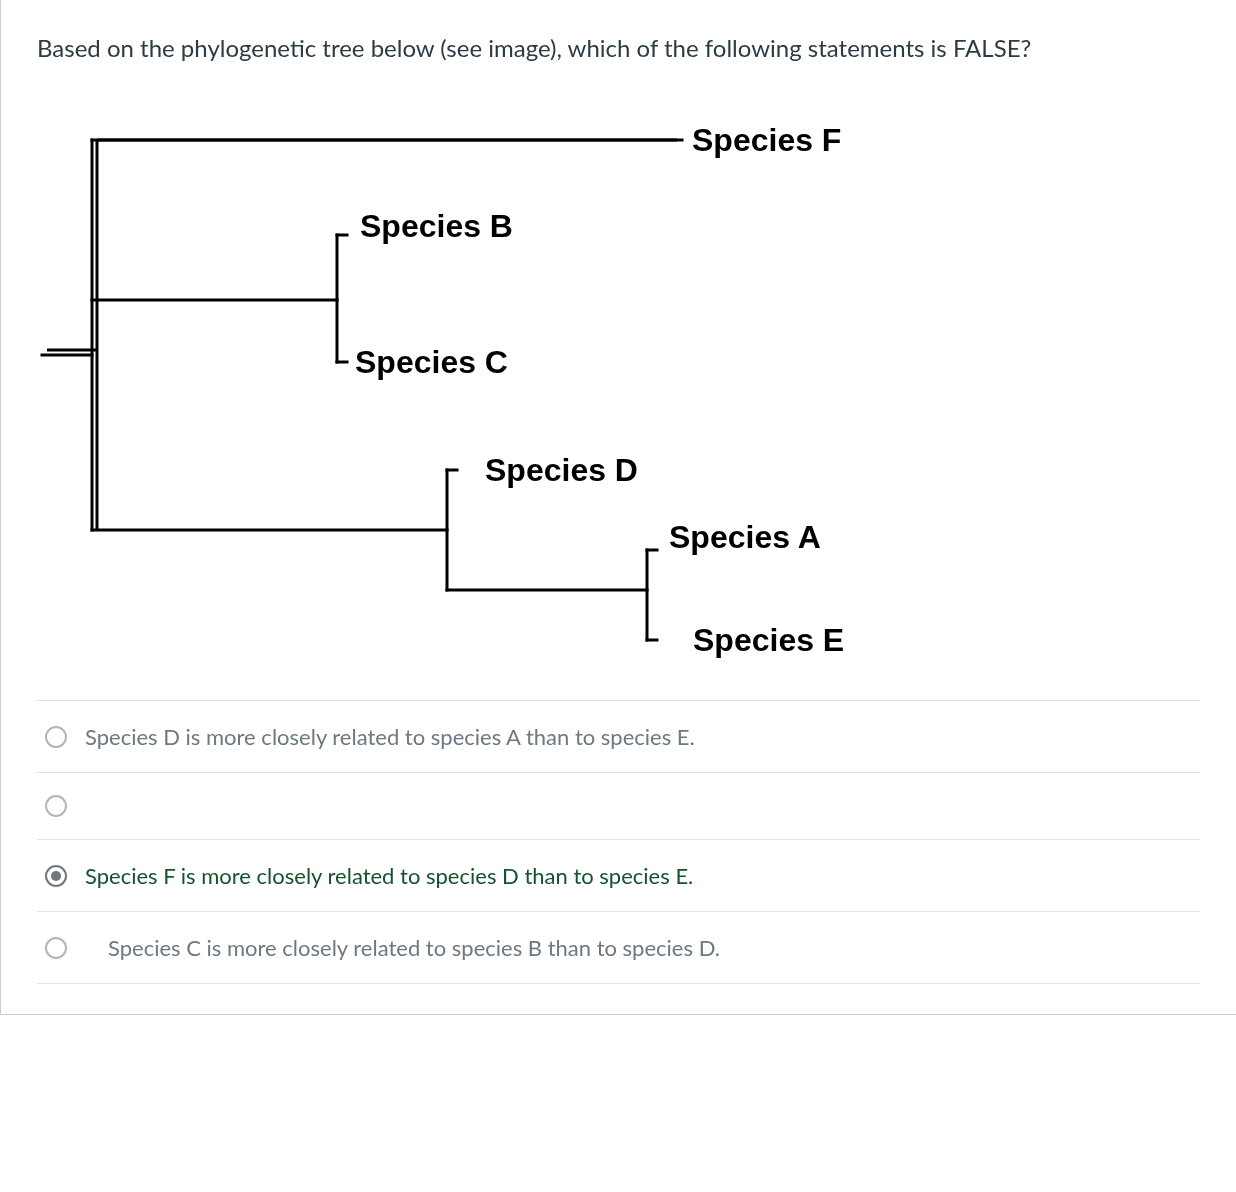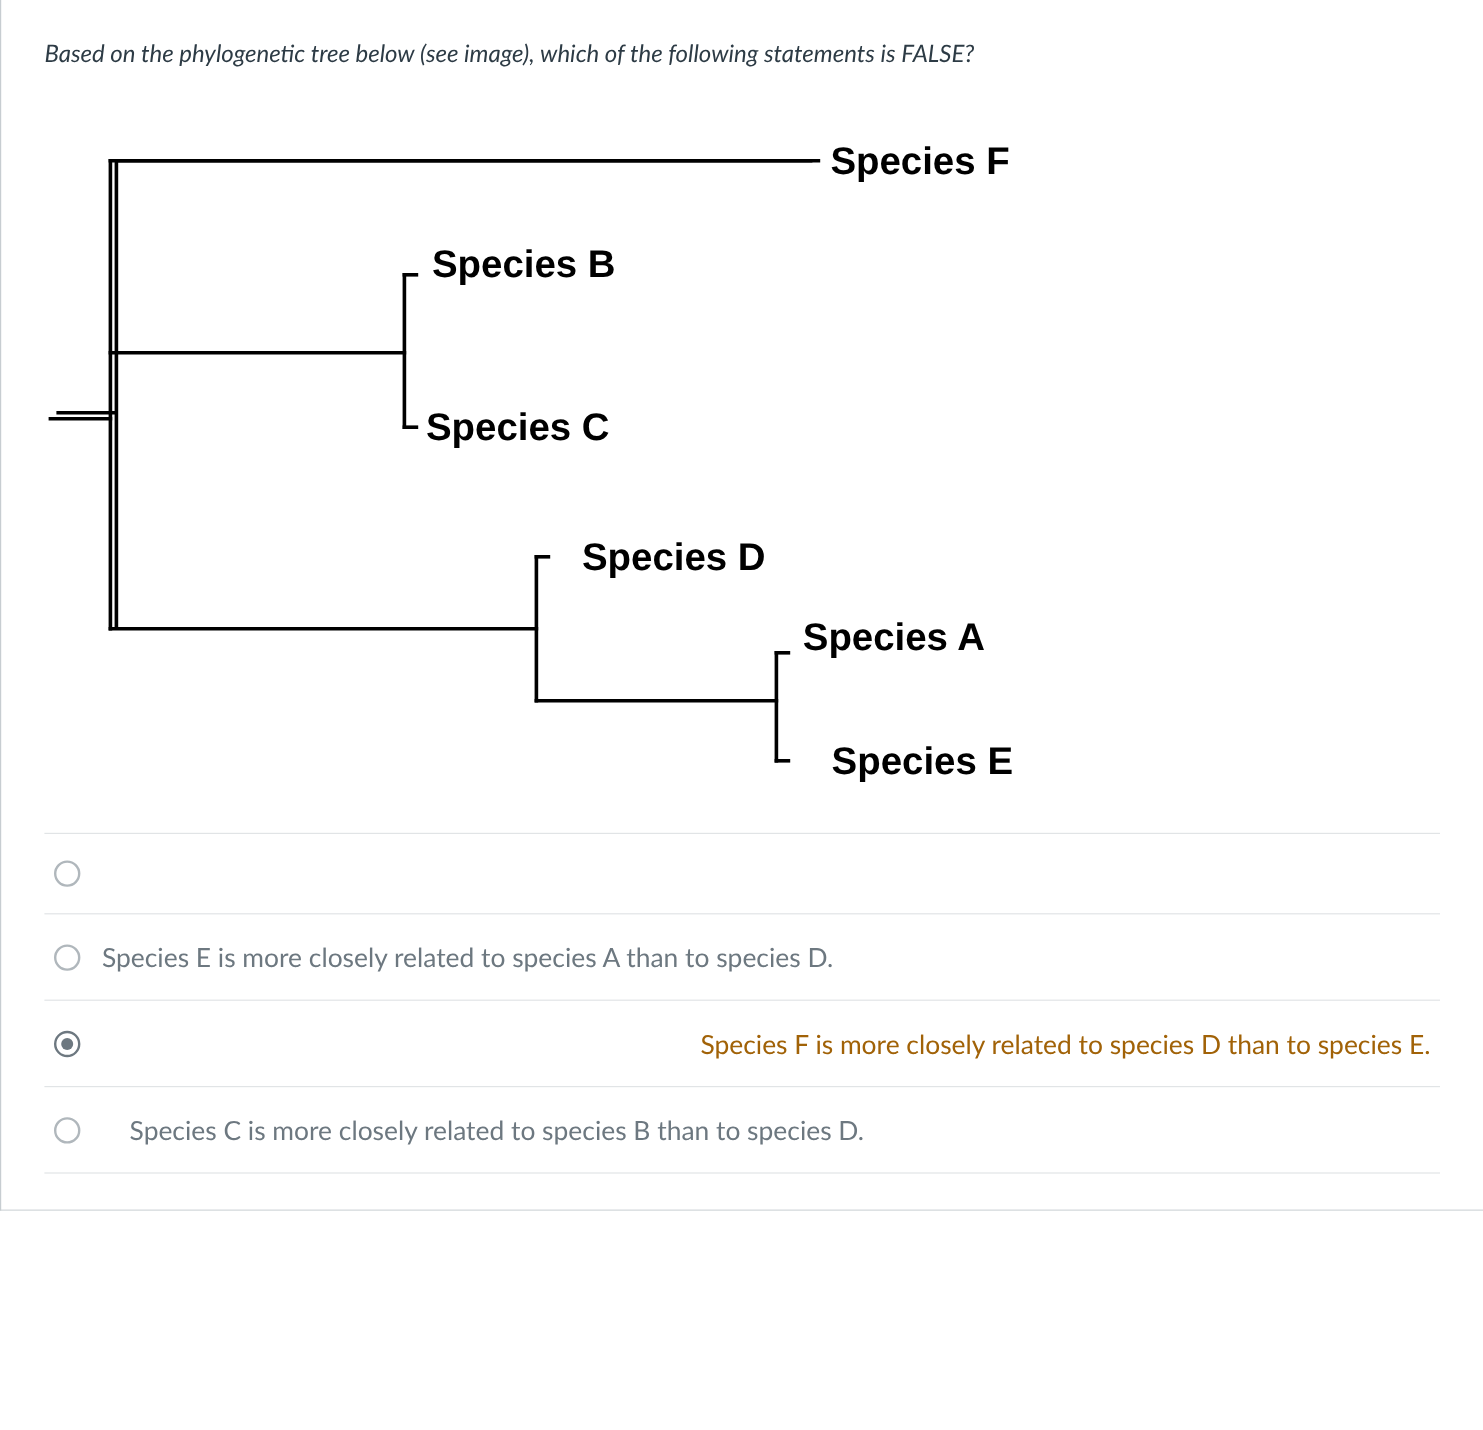--- a/index.html
+++ b/index.html
@@ -9,25 +9,24 @@
     background: #fff;
     color: #2d3b45;
     width: 1236px;
   }
   .question-card {
     border-left: 1px solid #c7cdd1;
     border-bottom: 1px solid #c7cdd1;
     padding: 30px 36px 30px 36px;
   }
   .question-text {
-    font-size: 20px;
+    font-size: 24px;
     line-height: 1.5;
     color: #2d3b45;
     margin-bottom: 34px;
-    font-style: italic;
   }
   .tree-figure {
     position: relative;
     width: 900px;
     height: 570px;
     margin: 10px 0 30px 0;
   }
   .tree-figure svg {
     position: absolute;
     left: 0; top: 0;
@@ -44,22 +43,21 @@
   .answer-row {
     display: flex;
     align-items: center;
     gap: 18px;
     padding: 22px 8px;
     border-top: 1px solid #e1e4e6;
     font-size: 22px;
     color: #6d7880;
   }
   .answer-row.selected {
-    color: #a16207;
-    text-align: right;
+    color: #14532d;
   }
   .answer-row:last-child { border-bottom: 1px solid #e1e4e6; gap: 41px; }
   .radio {
     width: 22px; height: 22px;
     border: 2px solid #b0b7bc;
     border-radius: 50%;
     flex: 0 0 auto;
     display: inline-flex;
     align-items: center;
     justify-content: center;
@@ -132,24 +130,24 @@
     <div class="species-label" style="left:323px; top:108px;">Species B</div>
     <div class="species-label" style="left:318px; top:244px;">Species C</div>
     <div class="species-label" style="left:448px; top:352px;">Species D</div>
     <div class="species-label" style="left:632px; top:419px;">Species A</div>
     <div class="species-label" style="left:656px; top:522px;">Species E</div>
   </div>
 
   <div class="answers">
     <div class="answer-row">
       <span class="radio"></span>
+      <span class="answer-label">Species D is more closely related to species A than to species E.</span>
     </div>
     <div class="answer-row">
       <span class="radio"></span>
-      <span class="answer-label">Species E is more closely related to species A than to species D.</span>
     </div>
     <div class="answer-row selected">
       <span class="radio selected"></span>
       <span class="answer-label">Species F is more closely related to species D than to species E.</span>
     </div>
     <div class="answer-row">
       <span class="radio"></span>
       <span class="answer-label">Species C is more closely related to species B than to species D.</span>
     </div>
   </div>

